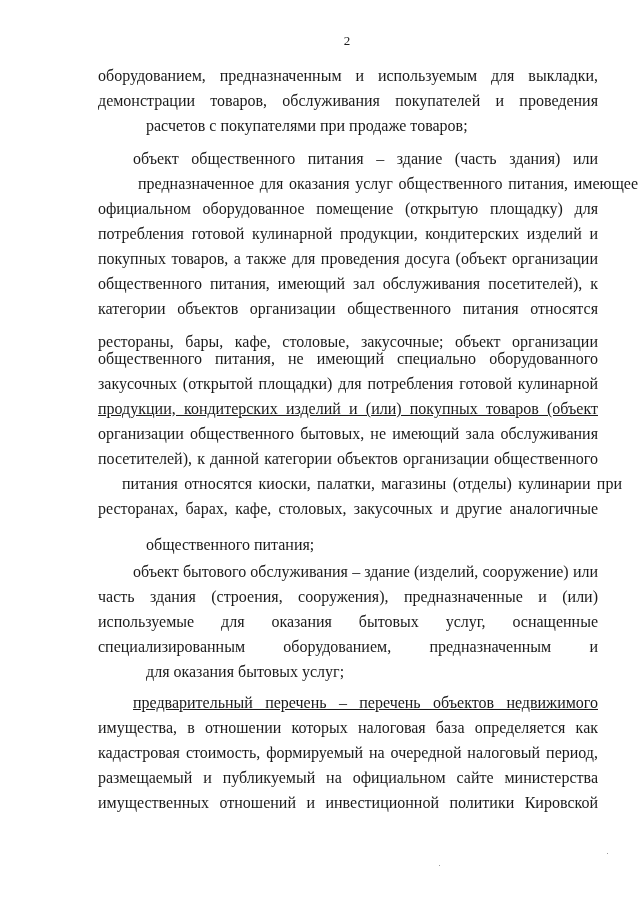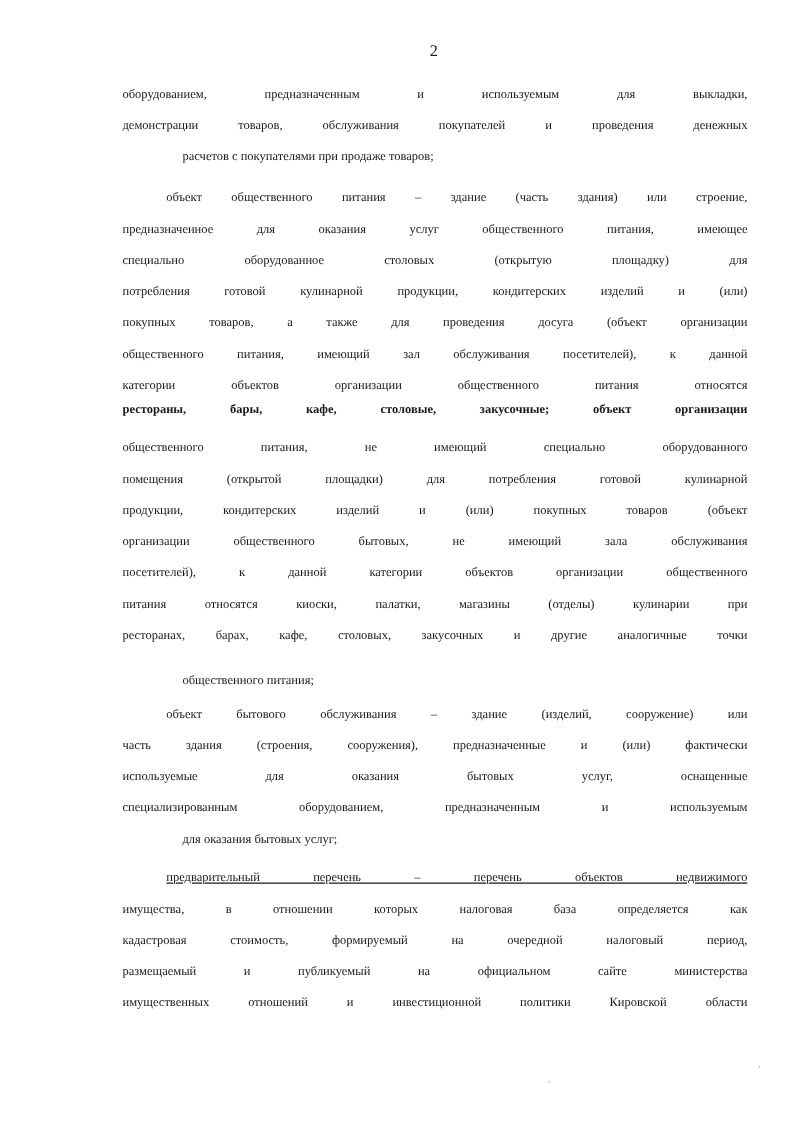--- a/index.html
+++ b/index.html
@@ -29,21 +29,21 @@
     .content {
       position: absolute;
       left: 98px;
       top: 0;
       width: 500px;
     }
     .line {
       position: absolute;
       left: 0;
       width: 500px;
-      font-size: 10px;
+      font-size: 16px;
       line-height: 18px;
       white-space: nowrap;
       text-align: justify;
       text-align-last: justify;
     }
     .line.last {
       text-align-last: left;
       text-align: center;
       margin-left: 48px;
     }
@@ -66,33 +66,33 @@
 <div class="content">
 
   <div>
     <div class="line" style="top: 67px; white-space: normal; height: 18px; overflow: hidden;">оборудованием, предназначенным и используемым для выкладки,</div>
     <div class="line" style="top: 92px; white-space: normal; height: 18px; overflow: hidden;">демонстрации товаров, обслуживания покупателей и проведения денежных</div>
     <div class="line last" style="top:117px">расчетов с покупателями при продаже товаров;</div>
   </div>
 
   <div>
     <div class="line indent" style="top: 150px; white-space: normal; height: 18px; overflow: hidden;">объект общественного питания – здание (часть здания) или строение,</div>
-    <div class="line" style="top: 175px; white-space: normal; height: 18px; overflow: hidden;">предназначенное для оказания услуг общественного питания, имеющее</div>
-    <div class="line" style="top: 200px; white-space: normal; height: 18px; overflow: hidden;">специально оборудованное столовых (открытую площадку) для</div>
+    <div class="line" style="top: 175px; white-space: normal; height: 18px; overflow: hidden; margin-left: 40px;">предназначенное для оказания услуг общественного питания, имеющее</div>
+    <div class="line" style="top: 200px; white-space: normal; height: 18px; overflow: hidden;">официальном оборудованное помещение (открытую площадку) для</div>
     <div class="line" style="top: 225px; white-space: normal; height: 18px; overflow: hidden;">потребления готовой кулинарной продукции, кондитерских изделий и (или)</div>
     <div class="line" style="top: 250px; white-space: normal; height: 18px; overflow: hidden;">покупных товаров, а также для проведения досуга (объект организации</div>
     <div class="line" style="top: 275px; white-space: normal; height: 18px; overflow: hidden;">общественного питания, имеющий зал обслуживания посетителей), к данной</div>
     <div class="line" style="top: 300px; white-space: normal; height: 18px; overflow: hidden;">категории объектов организации общественного питания относятся</div>
-    <div class="line" style="top: 319px; white-space: normal; height: 18px; overflow: hidden; font-weight: bold;">рестораны, бары, кафе, столовые, закусочные; объект организации</div>
+    <div class="line" style="top: 333px; white-space: normal; height: 18px; overflow: hidden;">рестораны, бары, кафе, столовые, закусочные; объект организации</div>
     <div class="line" style="top: 350px; white-space: normal; height: 18px; overflow: hidden;">общественного питания, не имеющий специально оборудованного</div>
-    <div class="line" style="top: 375px; white-space: normal; height: 18px; overflow: hidden;">помещения (открытой площадки) для потребления готовой кулинарной</div>
-    <div class="line" style="top: 400px; white-space: normal; height: 18px; overflow: hidden;">продукции, кондитерских изделий и (или) покупных товаров (объект</div>
+    <div class="line" style="top: 375px; white-space: normal; height: 18px; overflow: hidden;">закусочных (открытой площадки) для потребления готовой кулинарной</div>
+    <div class="line" style="top: 400px; white-space: normal; height: 18px; overflow: hidden; text-decoration: underline;">продукции, кондитерских изделий и (или) покупных товаров (объект</div>
     <div class="line" style="top: 425px; white-space: normal; height: 18px; overflow: hidden;">организации общественного бытовых, не имеющий зала обслуживания</div>
     <div class="line" style="top: 450px; white-space: normal; height: 18px; overflow: hidden;">посетителей), к данной категории объектов организации общественного</div>
-    <div class="line" style="top: 475px; white-space: normal; height: 18px; overflow: hidden;">питания относятся киоски, палатки, магазины (отделы) кулинарии при</div>
+    <div class="line" style="top: 475px; white-space: normal; height: 18px; overflow: hidden; margin-left: 24px;">питания относятся киоски, палатки, магазины (отделы) кулинарии при</div>
     <div class="line" style="top: 500px; white-space: normal; height: 18px; overflow: hidden;">ресторанах, барах, кафе, столовых, закусочных и другие аналогичные точки</div>
     <div class="line last" style="top:536px">общественного питания;</div>
   </div>
 
   <div>
     <div class="line indent" style="top: 563px; white-space: normal; height: 18px; overflow: hidden;">объект бытового обслуживания – здание (изделий, сооружение) или</div>
     <div class="line" style="top: 588px; white-space: normal; height: 18px; overflow: hidden;">часть здания (строения, сооружения), предназначенные и (или) фактически</div>
     <div class="line" style="top: 613px; white-space: normal; height: 18px; overflow: hidden;">используемые для оказания бытовых услуг, оснащенные</div>
     <div class="line" style="top: 638px; white-space: normal; height: 18px; overflow: hidden;">специализированным оборудованием, предназначенным и используемым</div>
     <div class="line last" style="top:663px">для оказания бытовых услуг;</div>

